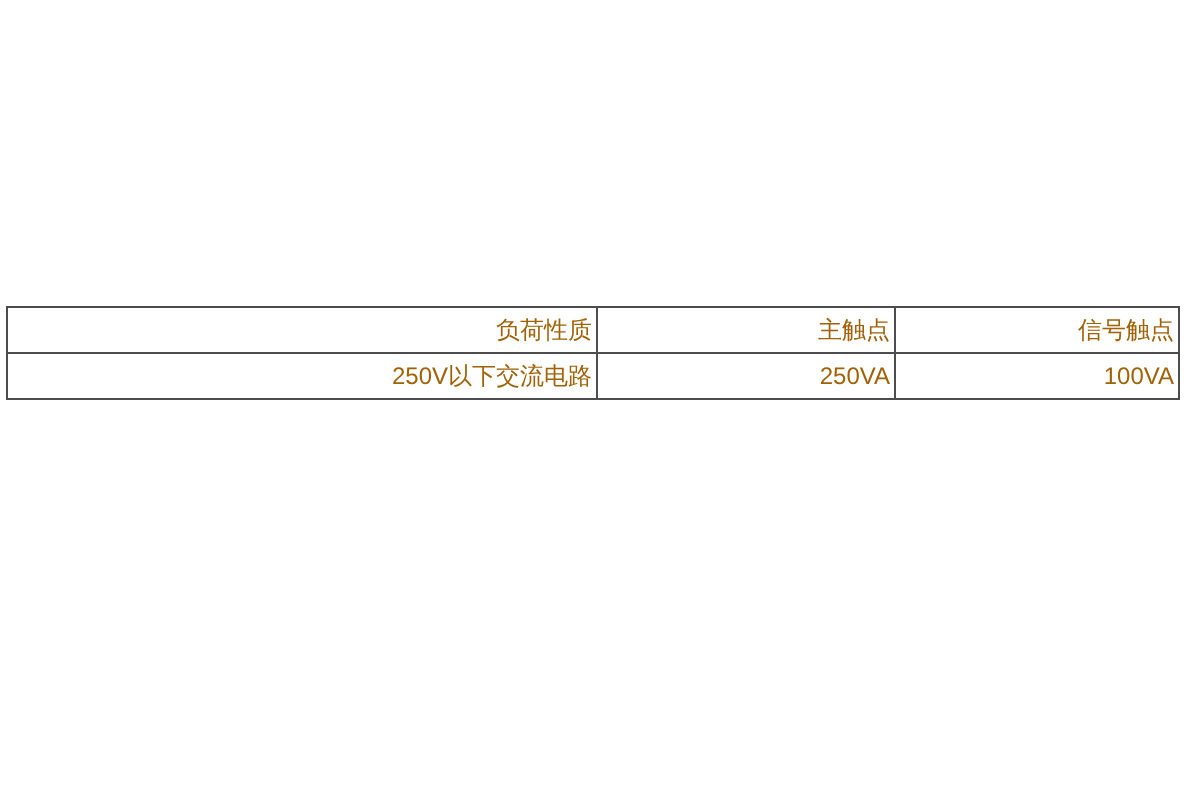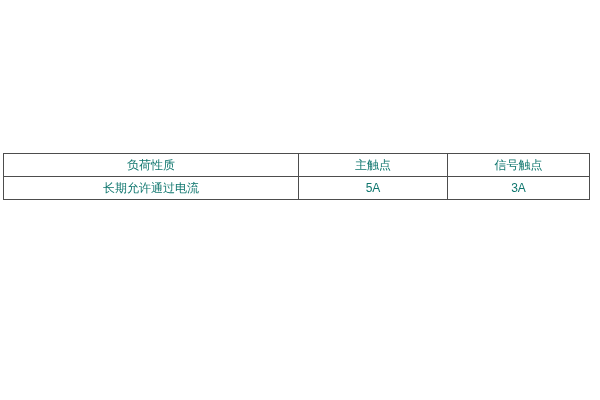--- a/index.html
+++ b/index.html
@@ -23,25 +23,25 @@
     table-layout: fixed;
   }
   .spec-table col.c1 { width: 295px; }
   .spec-table col.c2 { width: 149px; }
   .spec-table col.c3 { width: 142px; }
   .spec-table th,
   .spec-table td {
     border: 1.5px solid #4d4d4d;
     height: 22px;
     padding: 0 2px;
-    text-align: center;
+    text-align: right;
     vertical-align: middle;
     font-size: 12px;
     font-weight: normal;
-    color: #0f766e;
+    color: #a16207;
     line-height: 1;
     white-space: nowrap;
     overflow: hidden;
   }
 </style>
 </head>
 <body>
 
 <table class="spec-table">
   <colgroup>
@@ -51,18 +51,18 @@
   </colgroup>
   <thead>
     <tr>
       <th>负荷性质</th>
       <th>主触点</th>
       <th>信号触点</th>
     </tr>
   </thead>
   <tbody>
     <tr>
-      <td>长期允许通过电流</td>
-      <td>5A</td>
-      <td>3A</td>
+      <td>250V以下交流电路</td>
+      <td>250VA</td>
+      <td>100VA</td>
     </tr>
   </tbody>
 </table>
 
 </body></html>

